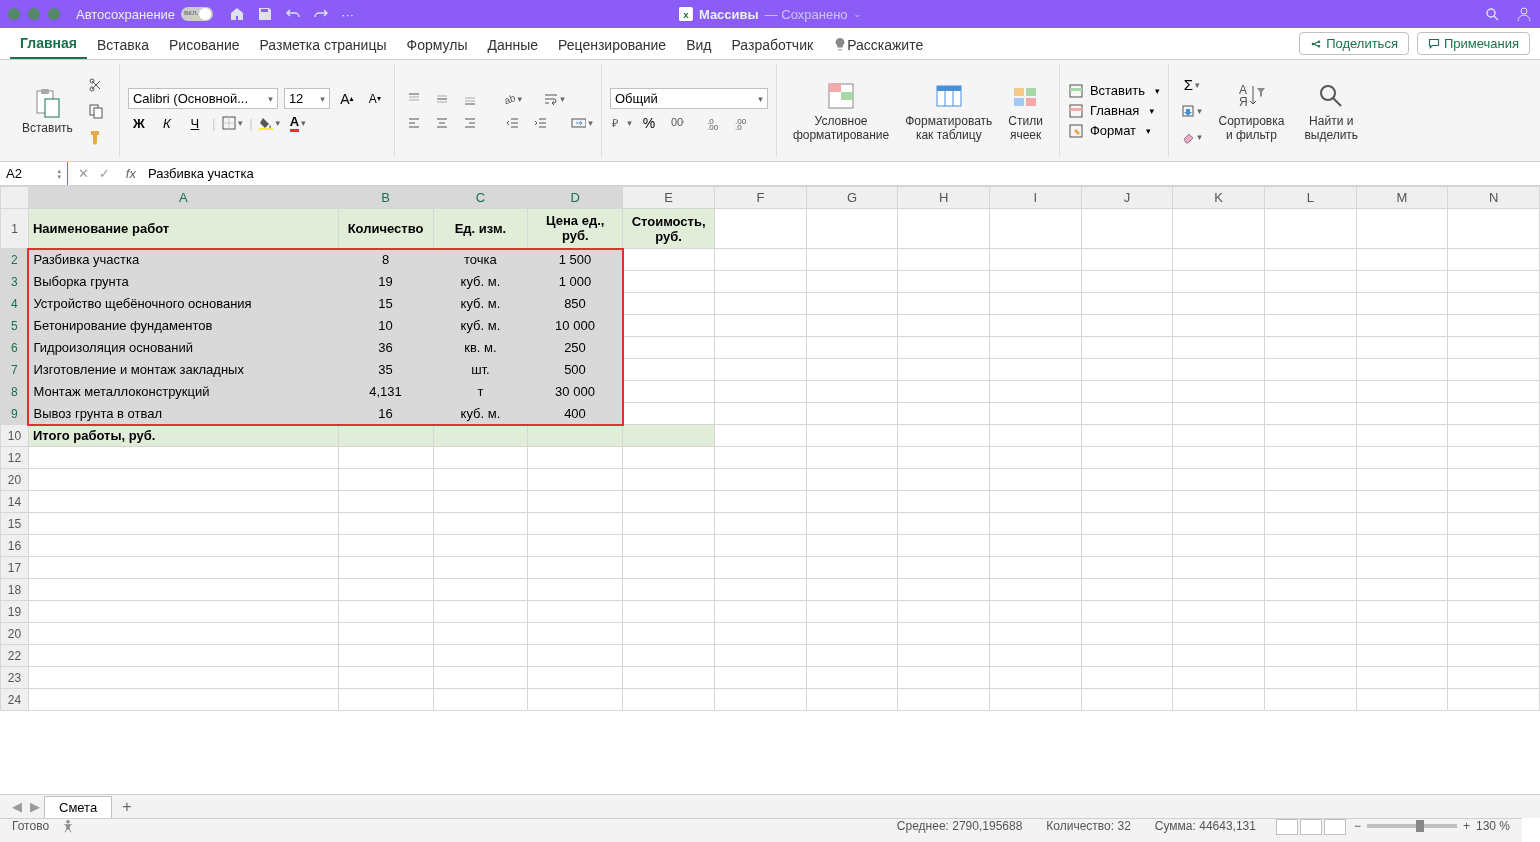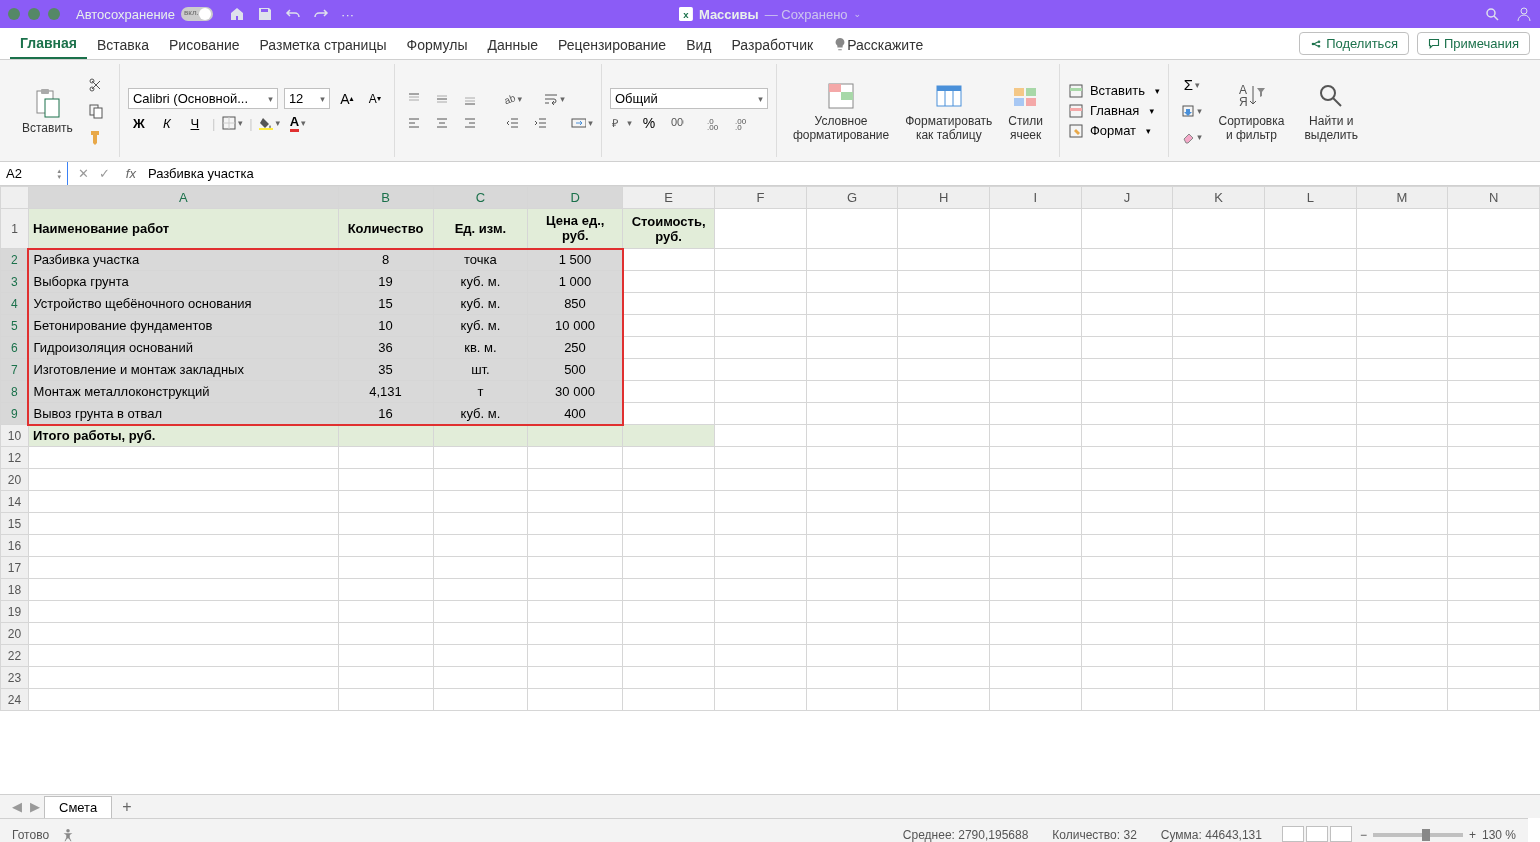--- a/index.html
+++ b/index.html
@@ -63,21 +63,21 @@
 td.rleft { border-left: 2px solid #e03030 !important; }
 td.rright { border-right: 2px solid #e03030 !important; }
 
 
 .sheettabs { position: absolute; bottom: 24px; left: 0; right: 0; height: 24px; background: #f3f3f3; border-top: 1px solid #d0d0d0; display: flex; align-items: center; padding: 0 8px; font-size: 13px; }
 .sheettab { background: #fff; border: 1px solid #c0c0c0; border-bottom: none; padding: 3px 14px; cursor: pointer; }
 .nav-arr { color: #999; padding: 0 4px; cursor: pointer; }
 .addsheet { padding: 0 10px; color: #666; cursor: pointer; font-size: 16px; }
 
 
-.statusbar { position: absolute; bottom: 0; left: 0; right: 12px; height: 24px; background: #f3f3f3; border-top: 1px solid #d0d0d0; display: flex; align-items: flex-end; padding: 0 12px; font-size: 12px; color: #555; }
+.statusbar { position: absolute; bottom: 0; left: 0; right: 18px; height: 24px; background: #f3f3f3; border-top: 1px solid #d0d0d0; display: flex; align-items: flex-start; padding: 0 12px; font-size: 12px; color: #555; }
 .statusbar .spacer { flex: 1; }
 .statusbar .stat { margin: 0 12px; }
 .viewbtns { display: flex; gap: 2px; margin: 0 8px; }
 .viewbtn { width: 22px; height: 16px; border: 1px solid #c0c0c0; background: #fff; cursor: pointer; }
 .zoom { display: flex; align-items: center; gap: 6px; }
 .zslider { width: 90px; height: 4px; background: #c0c0c0; position: relative; }
 .zslider::after { content: ''; position: absolute; width: 8px; height: 12px; background: #888; top: -4px; left: 55%; }
 
 svg { display: block; }
 </style>

